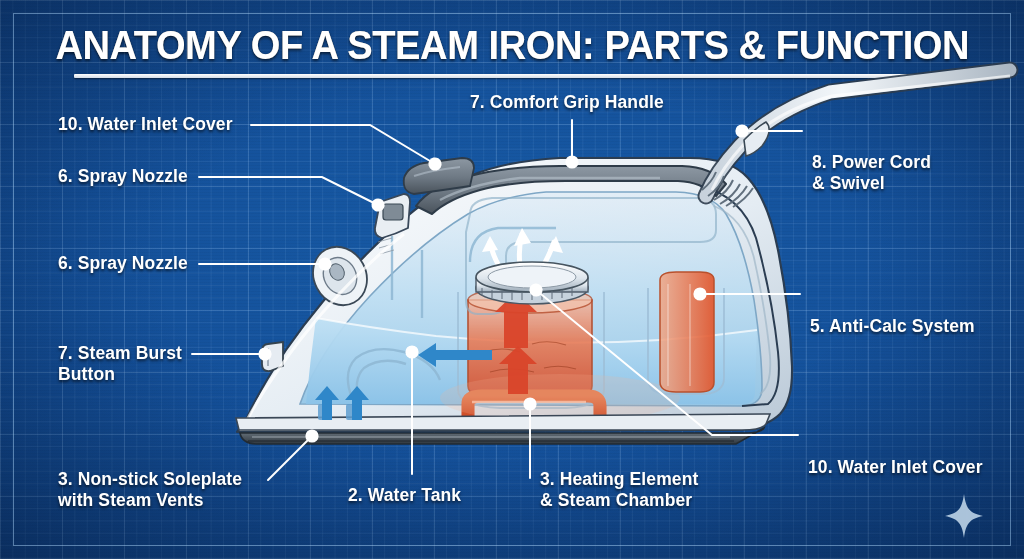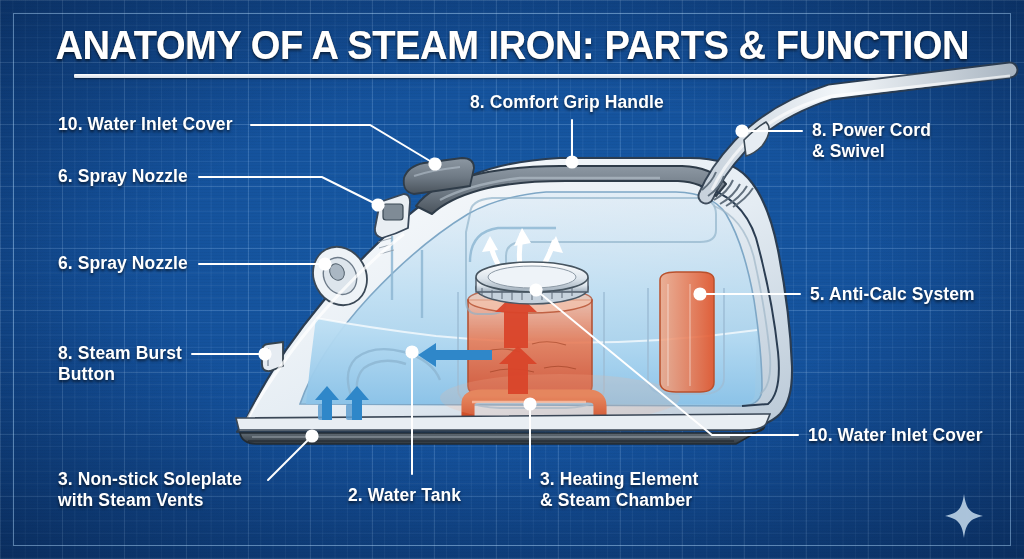--- a/index.html
+++ b/index.html
@@ -74,21 +74,21 @@
   .label{
     position:absolute;
     color:#ffffff;
     font-size:17.5px;
     font-weight:bold;
     line-height:21px;
     letter-spacing:.1px;
     text-shadow:0 2px 3px rgba(0,0,0,.62);
     white-space:pre-line;
   }
-  .label.right{ text-align:left; }
+  .label.right{ text-align:left;margin-top:32px; }
 
   
   #art{ position:absolute; left:0; top:0; width:1024px; height:559px; }
 
   
   .sparkle{ position:absolute; left:945px; top:494px; width:38px; height:44px; }
 </style>
 </head>
 <body>
 
@@ -356,28 +356,28 @@
 
       <path d="M800 294 L700 294" marker-end="url(#dot)"></path>
 
       <path d="M798 435 L712 435 L536 290" marker-end="url(#dot)"></path>
     </g>
   </svg>
 
   <div class="label" style="left:58px;  top:114px;">10. Water Inlet Cover</div>
   <div class="label" style="left:58px;  top:166px;">6. Spray Nozzle</div>
   <div class="label" style="left:58px;  top:253px;">6. Spray Nozzle</div>
-  <div class="label" style="left:58px;  top:343px;">8. Steam Burst
+  <div class="label" style="left:58px;  top:343px;">7. Steam Burst
 Button</div>
   <div class="label" style="left:58px;  top:469px;">3. Non-stick Soleplate
      with Steam Vents</div>
   <div class="label" style="left:348px; top:485px;">2. Water Tank</div>
   <div class="label" style="left:540px; top:469px;">3. Heating Element
     &amp; Steam Chamber</div>
-  <div class="label" style="left:470px; top:92px;">8. Comfort Grip Handle</div>
+  <div class="label" style="left:470px; top:92px;">7. Comfort Grip Handle</div>
   <div class="label right" style="left:812px; top:120px;">8. Power Cord
 &amp; Swivel</div>
   <div class="label right" style="left:810px; top:284px;">5. Anti-Calc System</div>
   <div class="label right" style="left:808px; top:425px;">10. Water Inlet Cover</div>
 
   <svg class="sparkle" viewBox="0 0 38 44">
     <path d="M19 0 C21 14 24 19 38 22 C24 25 21 30 19 44 C17 30 14 25 0 22 C14 19 17 14 19 0 Z" fill="#b9cfe4" opacity=".92"></path>
   </svg>
 
 </div>

